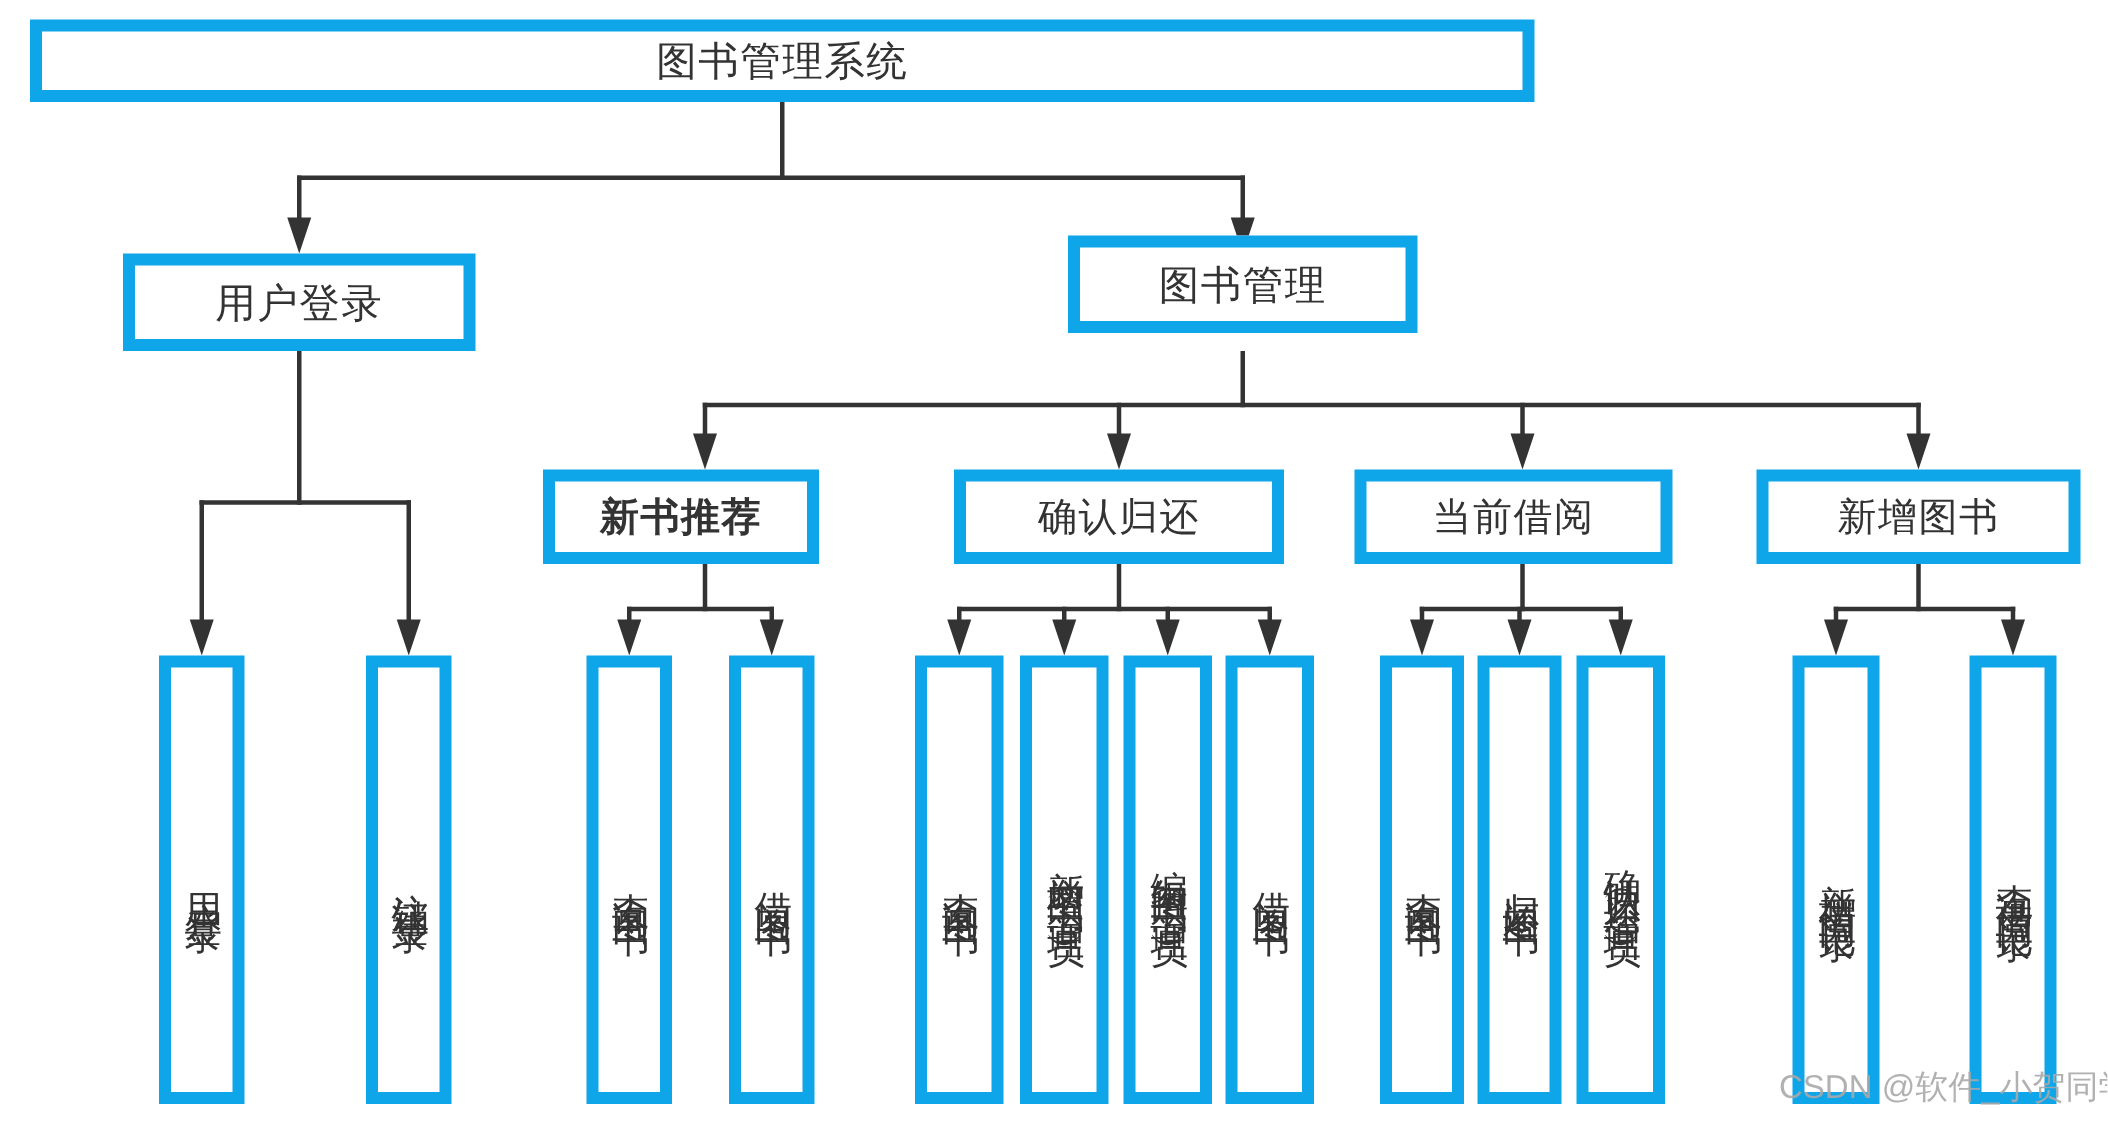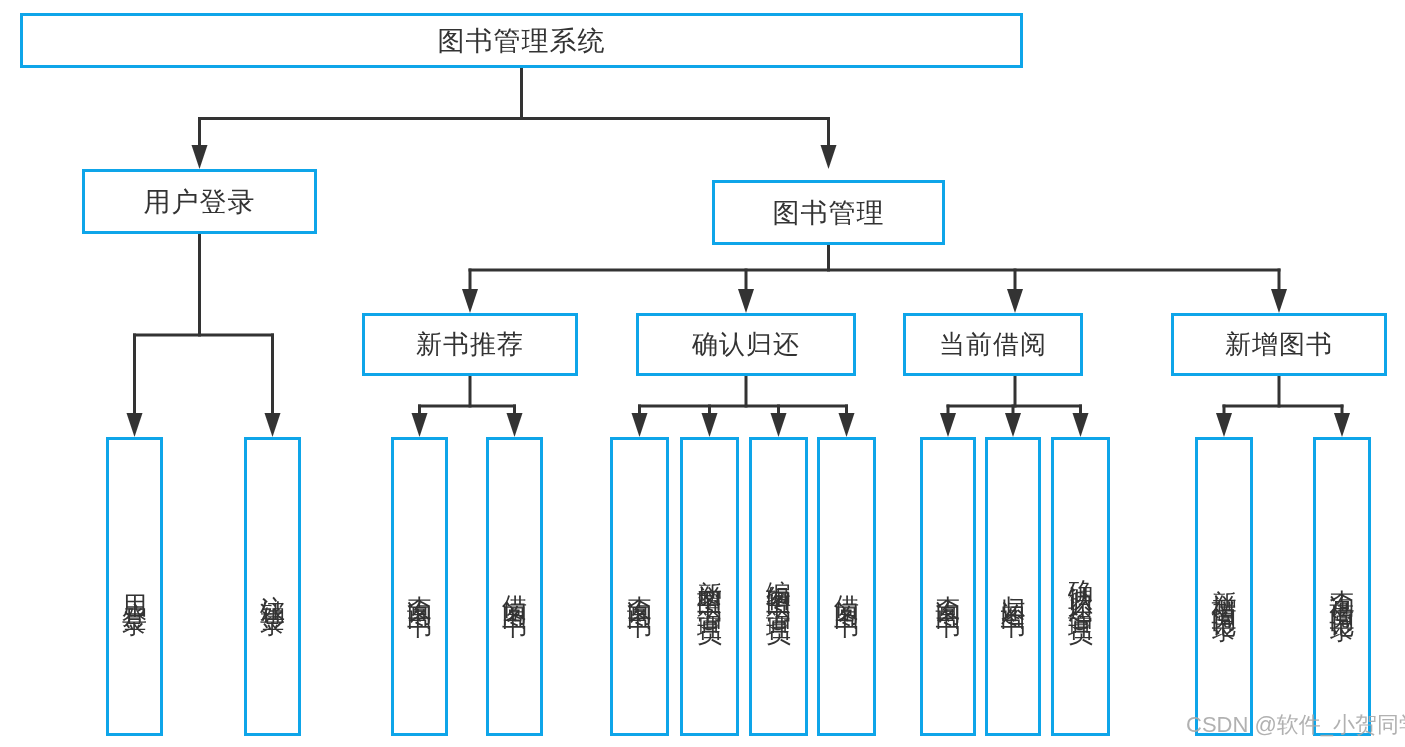--- a/index.html
+++ b/index.html
@@ -7,42 +7,42 @@
     position:relative;
     width:1405px;height:747px;
     background:#ffffff;
     font-family:"Liberation Sans","DejaVu Sans",sans-serif;
     overflow:hidden;
   }
   .connectors{position:absolute;left:0;top:0;width:1405px;height:747px;}
   .box{
     position:absolute;
     box-sizing:border-box;
-    border:3px solid #0ea5e9;
+    border:8px solid #0ea5e9;
     background:#ffffff;
     display:flex;align-items:center;justify-content:center;
     color:#333333;
     text-align:center;
     z-index:2;
   }
   .htext{font-size:27px;letter-spacing:1px;}
   .l3text{font-size:26px;letter-spacing:1px;}
   .vtext{
     writing-mode:vertical-rl;
     text-orientation:upright;
     font-size:25px;
     letter-spacing:6px;
     line-height:1;
   }
   .n-root   {left:20px;  top:13px;  width:1003px;height:55px;}
   .n-login  {left:82px;  top:169px; width:235px; height:65px;}
-  .n-mgmt   {left:712px; top:180px; width:233px; height:65px;}
-  .n-rec    {left:362px; top:313px; width:216px; height:63px;}
+  .n-mgmt   {left:712px; top:157px; width:233px; height:65px;}
+  .n-rec    {left:362px; top:313px; width:184px; height:63px;font-weight:bold;}
   .n-borrow {left:636px; top:313px; width:220px; height:63px;}
-  .n-current{left:903px; top:313px; width:180px; height:63px;}
+  .n-current{left:903px; top:313px; width:212px; height:63px;}
   .n-records{left:1171px;top:313px; width:216px; height:63px;}
   .leaf{top:437px;height:299px;}
   .watermark{
     position:absolute;
     left:1186px;top:710px;
     font-size:22px;
     color:rgba(168,168,168,0.9);
     white-space:nowrap;
     z-index:6;
   }

